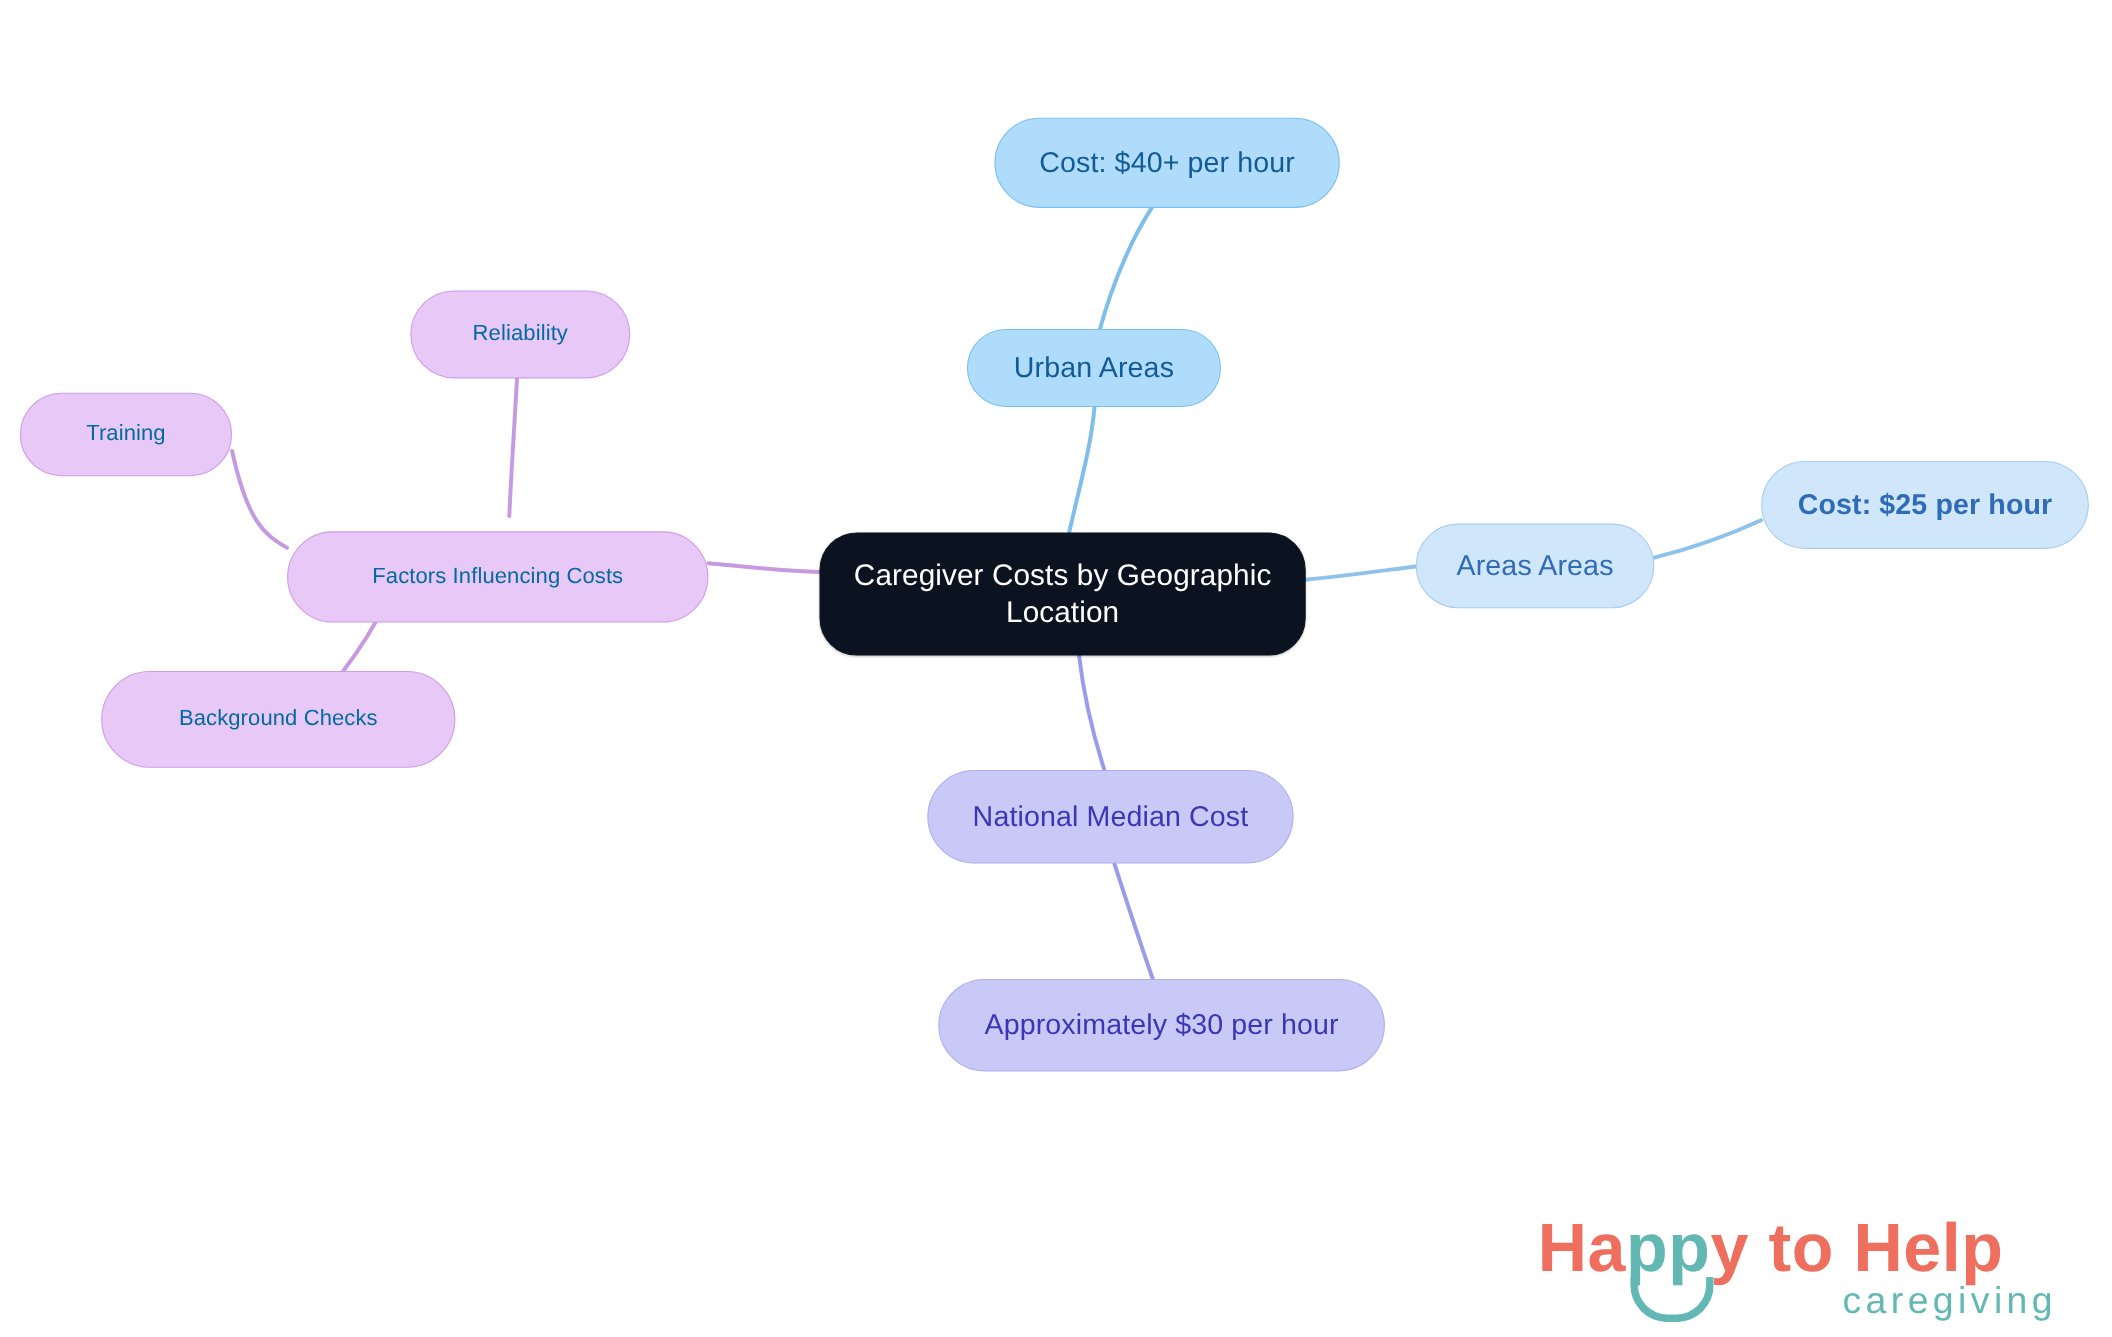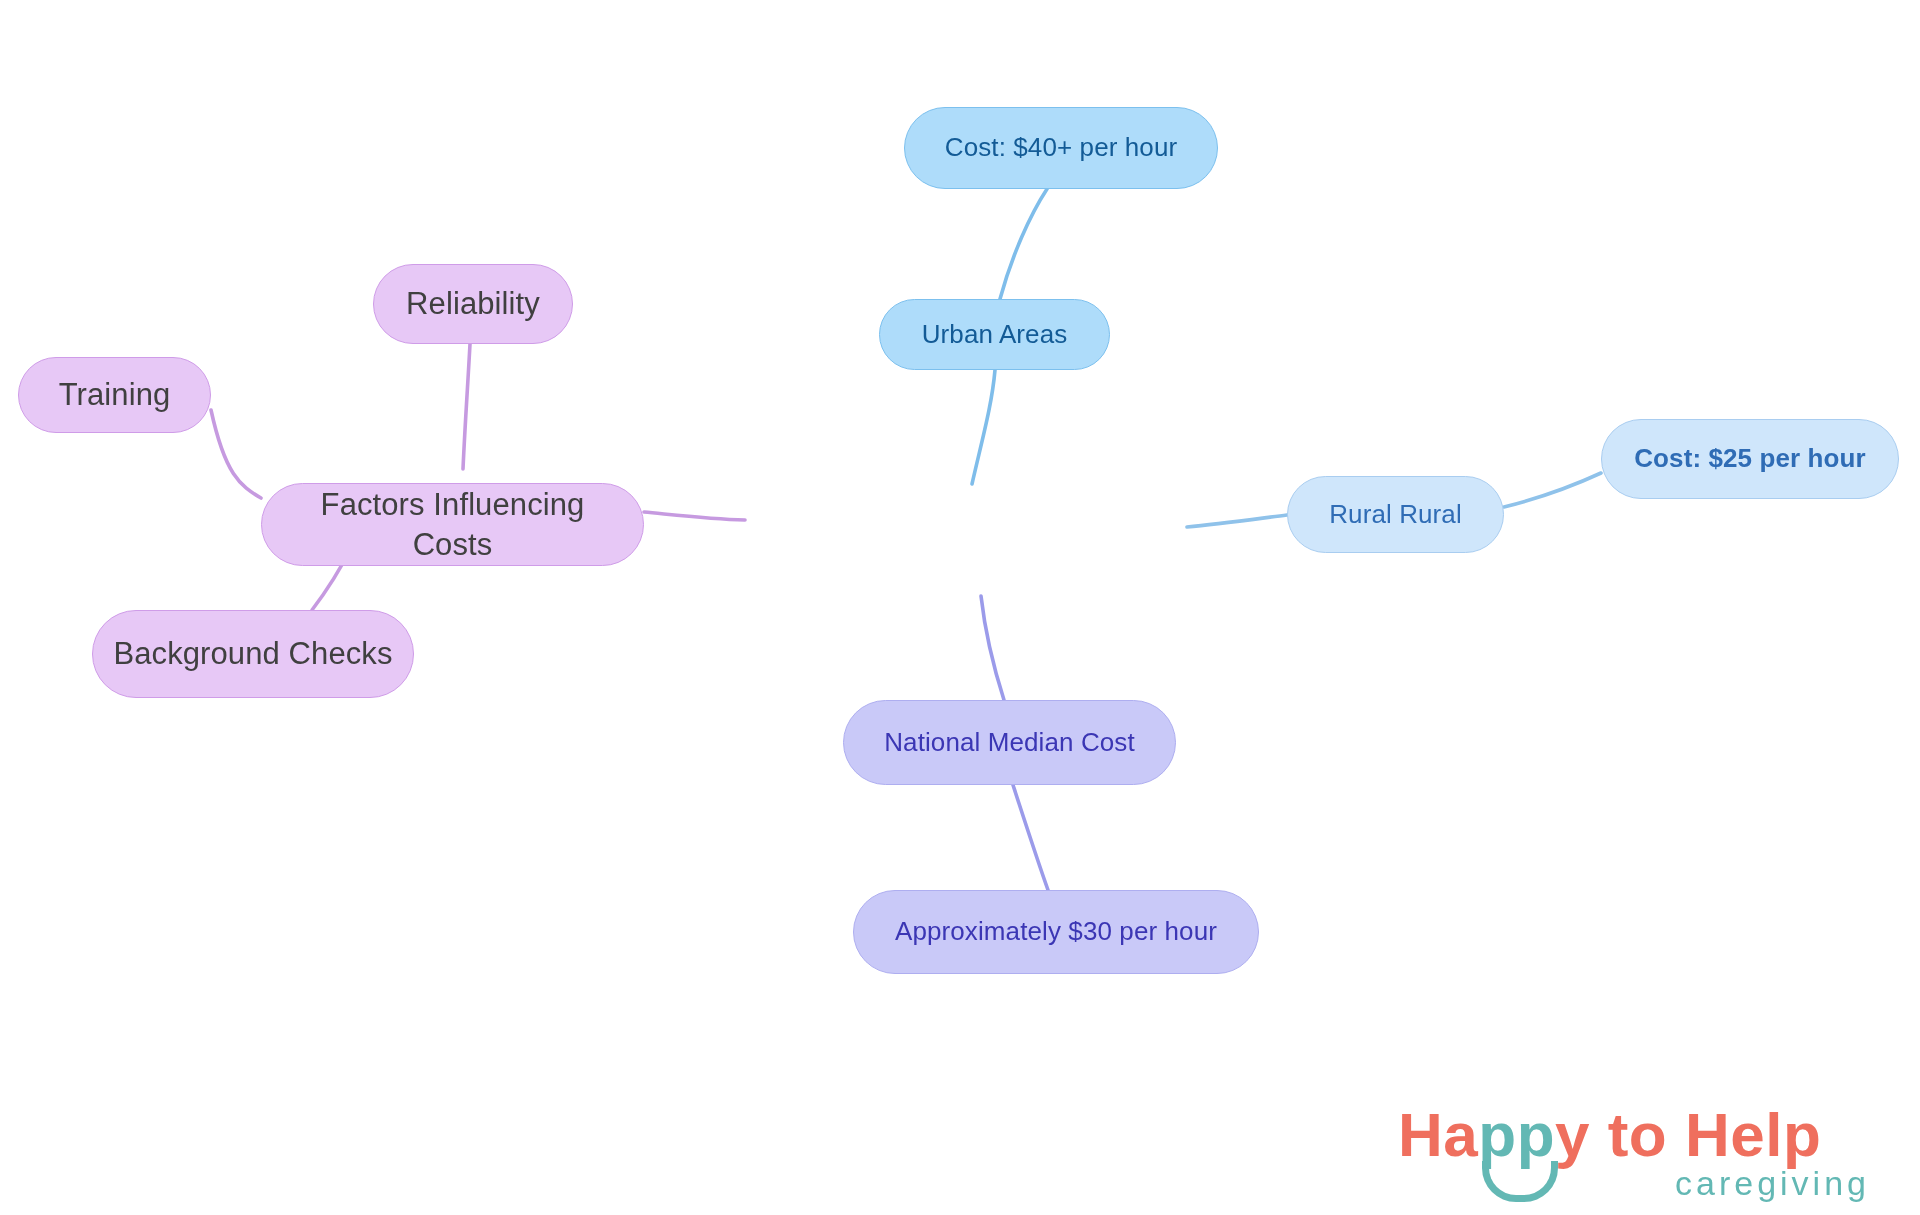--- a/index.html
+++ b/index.html
@@ -77,22 +77,22 @@
     background: #c9c9f8;
     border-color: #aeaef0;
     color: #3b36b4;
     font-size: 26px;
   }
 
   
   .node.orchid {
     background: #e7c8f6;
     border-color: #cf9ce8;
-    color: #404040;
-    font-size: 31px;
+    color: #0369a1;
+    font-size: 20px;
   }
 
   
   #n-root            { left: 745px;  top: 484px;  width: 442px; height: 112px; }
 
   #n-urban           { left: 879px;  top: 299px;  width: 231px; height: 71px;  }
   #n-urban-cost      { left: 904px;  top: 107px;  width: 314px; height: 82px;  }
 
   #n-rural           { left: 1287px; top: 476px;  width: 217px; height: 77px;  }
   #n-rural-cost      { left: 1601px; top: 419px;  width: 298px; height: 80px; font-weight: bold;  }
@@ -170,26 +170,28 @@
 
     <path d="M 745 520 C 710 519 676 515 644 512" fill="none" stroke="#c69ae0" stroke-width="3.6" stroke-linecap="round"></path>
 
     <path d="M 463 469 C 465 424 468 382 470 344" fill="none" stroke="#c69ae0" stroke-width="3.6" stroke-linecap="round"></path>
 
     <path d="M 261 498 C 240 486 225 474 211 410" fill="none" stroke="#c69ae0" stroke-width="3.6" stroke-linecap="round"></path>
 
     <path d="M 352 546 C 340 570 325 593 312 610" fill="none" stroke="#c69ae0" stroke-width="3.6" stroke-linecap="round"></path>
   </svg>
 
+  <div class="node root" id="n-root">Caregiver Costs by Geographic
+Location</div>
 
   <div class="node blue-mid" id="n-urban">Urban Areas</div>
 
   <div class="node blue-mid" id="n-urban-cost">Cost: $40+ per hour</div>
 
-  <div class="node blue-light" id="n-rural">Rural Rural</div>
+  <div class="node blue-light" id="n-rural">Areas Areas</div>
 
   <div class="node blue-light" id="n-rural-cost">Cost: $25 per hour</div>
 
   <div class="node peri" id="n-national">National Median Cost</div>
 
   <div class="node peri" id="n-national-cost">Approximately $30 per hour</div>
 
   <div class="node orchid" id="n-factors">Factors Influencing Costs</div>
 
   <div class="node orchid" id="n-reliability">Reliability</div>

